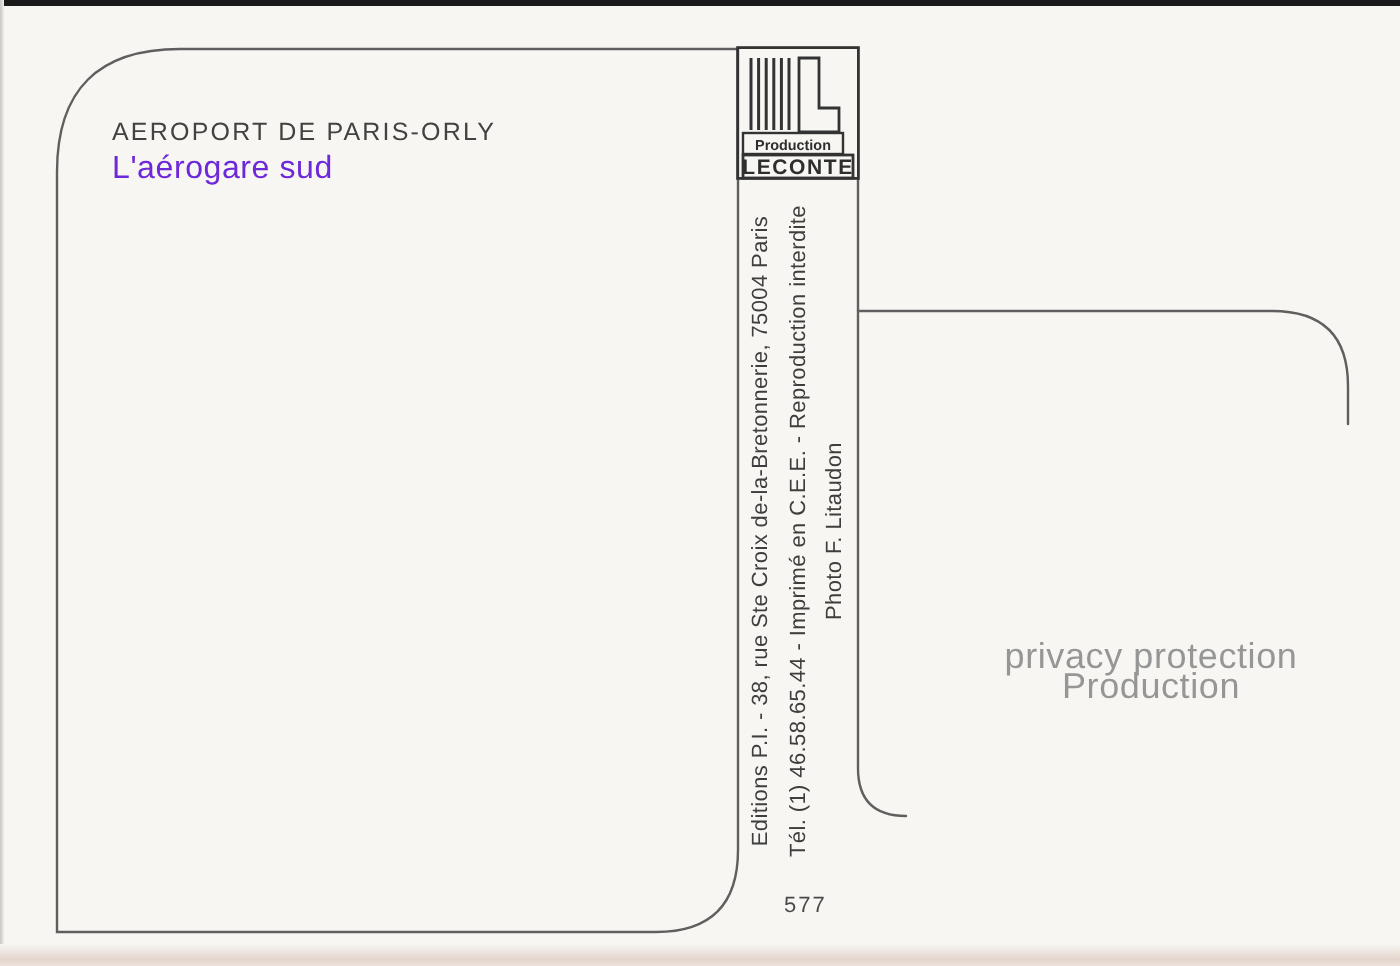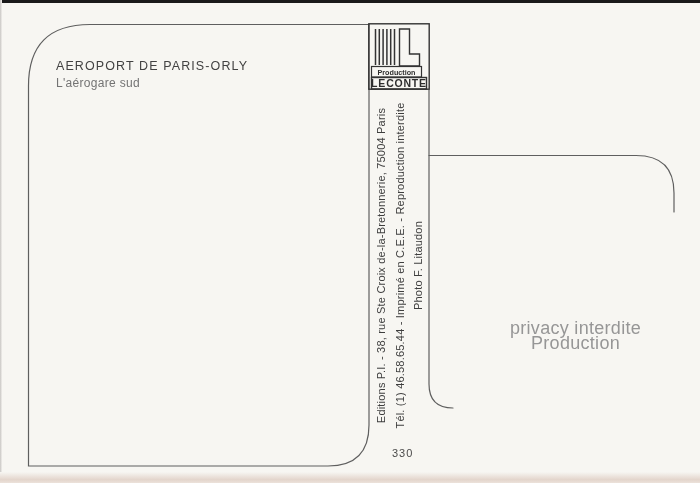--- a/index.html
+++ b/index.html
@@ -18,21 +18,21 @@
                background:linear-gradient(to right,#c7c5c2,#f1efec); }
   .edge-bottom { left:0; top:472px; width:700px; height:11px;
                background:linear-gradient(to bottom,#f7f6f2 0%, #e3d5cc 70%, #ece2db 100%); }
 
   svg.lines { left:0; top:0; width:700px; height:483px; }
   svg .frame { fill:none; stroke:#5f5f5f; stroke-width:1.2; stroke-linecap:round; }
 
   
   .title-block { left:56px; top:59px; color:#424242; }
   .title { font-size:12.5px; letter-spacing:1.1px; margin:0 0 3px 0; font-weight:400; }
-  .subtitle { font-size:12px; letter-spacing:0.3px; color:#737373; }
+  .subtitle { font-size:16px; letter-spacing:0.3px; color:#6d28d9; }
 
   
   .credits {
     left:230px; top:237px; width:340px; height:57px;
     transform: rotate(-90deg);
     color:#3e3e3e; font-size:11px; line-height:18.5px;
     letter-spacing:0.2px; text-align:center; white-space:nowrap;
   }
 
   
@@ -84,20 +84,20 @@
     <rect class="logo-stroke" x="3.5" y="54.5" width="55" height="11.5" stroke-width="1.4"></rect>
     <text class="logo-text" x="31" y="64" font-size="10.5" letter-spacing="0.8" text-anchor="middle">LECONTE</text>
   </svg>
 
   <div class="abs credits">
     <div>Editions P.I. - 38, rue Ste Croix de-la-Bretonnerie, 75004 Paris</div>
     <div>Tél. (1) 46.58.65.44 - Imprimé en C.E.E. - Reproduction interdite</div>
     <div>Photo F. Litaudon</div>
   </div>
 
-  <div class="abs card-number">330</div>
+  <div class="abs card-number">577</div>
 
   <div class="abs watermark">
-    <div>privacy interdite</div>
+    <div>privacy protection</div>
     <div>Production</div>
   </div>
 
 </div>
 
 </body></html>

